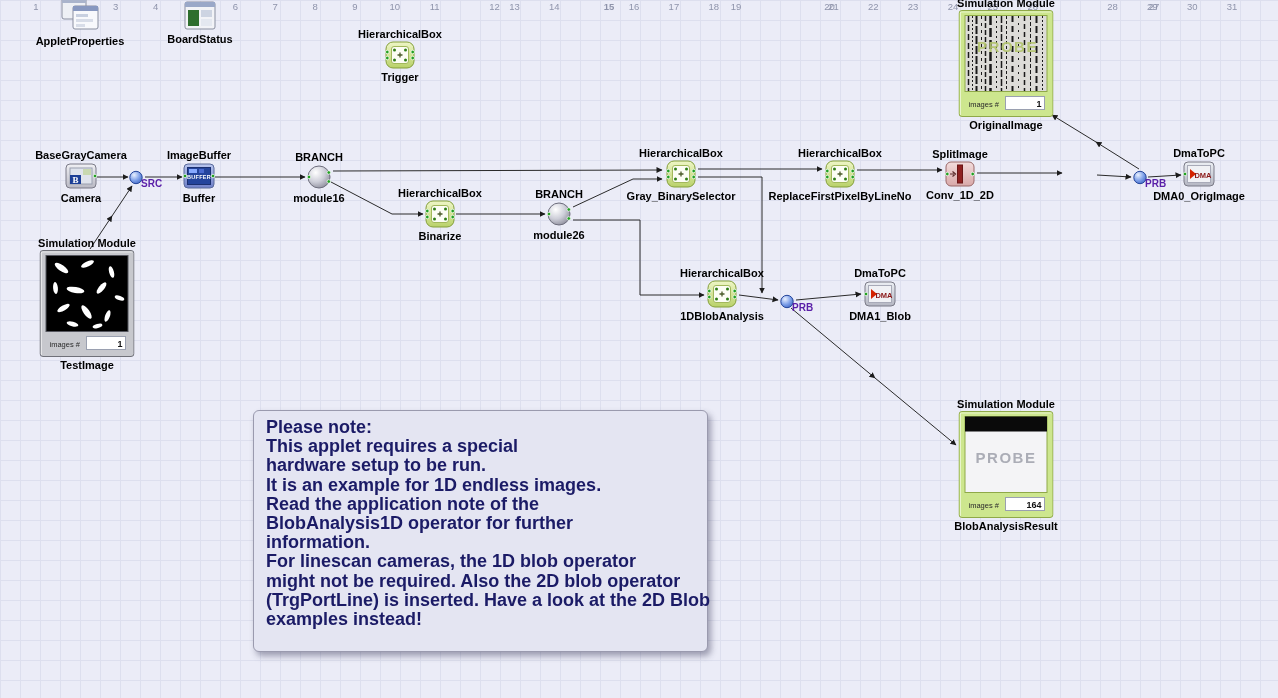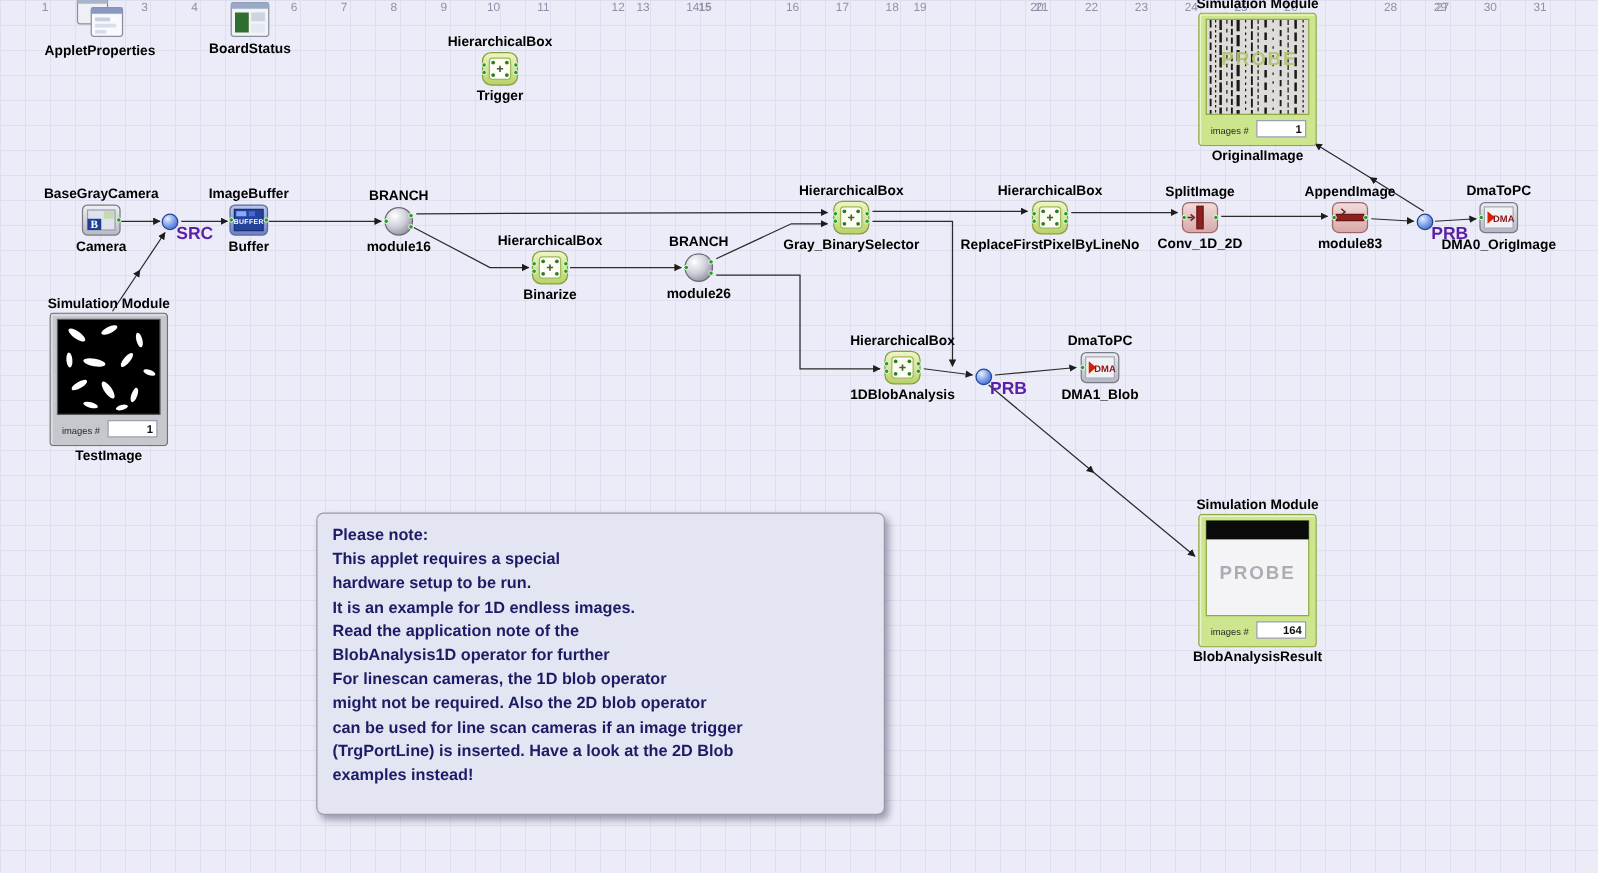--- a/index.html
+++ b/index.html
@@ -26,28 +26,28 @@
   #wires{position:absolute;left:0;top:0;}
   .wire{fill:none;stroke:var(--wire);stroke-width:1;}
   #nodes-layer{position:absolute;left:0;top:0;width:100%;height:100%;}
   .node{position:absolute;width:220px;}
   .iconwrap{position:absolute;left:50%;top:0;transform:translateX(-50%);}
   .tlabel{position:absolute;bottom:100%;left:0;width:100%;margin-bottom:1px;text-align:center;
           font-weight:bold;font-size:11px;color:#000;white-space:nowrap;}
   .nlabel{position:absolute;top:100%;left:0;width:100%;margin-top:2px;text-align:center;
           font-weight:bold;font-size:11px;color:#000;white-space:nowrap;}
   .ptag{position:absolute;left:calc(50% + 5px);top:calc(50% + 1px);
-        font-weight:bold;font-size:14px;color:var(--tag-purple);white-space:nowrap;}
+        font-weight:bold;font-size:10px;color:var(--tag-purple);white-space:nowrap;}
   #note-box{
     position:absolute;left:253px;top:410px;width:455px;height:242px;
     background:var(--note-bg);border:1px solid #9a9aae;border-radius:6px;
     box-shadow:3px 4px 6px rgba(60,60,90,0.45);
     padding-top:7px;
   }
-  .note-line{font-weight:bold;font-size:13px;line-height:19.2px;color:var(--note-text);padding:0 12px;white-space:nowrap;}
+  .note-line{font-weight:bold;font-size:18px;line-height:19.2px;color:var(--note-text);padding:0 12px;white-space:nowrap;}
   
   .ic-b{font-family:"Liberation Serif",serif;font-weight:bold;font-size:9px;fill:#fff;}
   .ic-buffer{font-family:"Liberation Sans",sans-serif;font-weight:bold;font-size:5.5px;fill:#fff;letter-spacing:0.3px;}
   .ic-dma{font-family:"Liberation Sans",sans-serif;font-weight:bold;font-size:7.5px;fill:#8a1616;}
   .ic-footer{font-family:"Liberation Sans",sans-serif;font-size:7.5px;fill:#2a2a2a;}
   .ic-count{font-family:"Liberation Sans",sans-serif;font-weight:bold;font-size:9px;fill:#111;}
   .ic-wm{font-family:"Liberation Sans",sans-serif;font-weight:bold;font-size:15px;letter-spacing:1.5px;opacity:0.9;}
 </style>
 </head>
 <body>
@@ -60,21 +60,21 @@
     <span class="rnum" style="left: 195.48px;">5</span>
     <span class="rnum" style="left: 235.35px;">6</span>
     <span class="rnum" style="left: 275.22px;">7</span>
     <span class="rnum" style="left: 315.09px;">8</span>
     <span class="rnum" style="left: 354.96px;">9</span>
     <span class="rnum" style="left: 394.83px;">10</span>
     <span class="rnum" style="left: 434.7px;">11</span>
     <span class="rnum" style="left: 474.57px; margin-left: 20px;">12</span>
     <span class="rnum" style="left: 514.44px;">13</span>
     <span class="rnum" style="left: 554.31px;">14</span>
-    <span class="rnum" style="left: 564px; font-weight: bold;">15</span>
+    <span class="rnum" style="left: 609px; font-weight: bold;">15</span>
     <span class="rnum" style="left: 634.05px;">16</span>
     <span class="rnum" style="left: 673.92px;">17</span>
     <span class="rnum" style="left: 713.79px;">18</span>
     <span class="rnum" style="left: 736px;">19</span>
     <span class="rnum" style="left: 793.53px; margin-left: 36px;">20</span>
     <span class="rnum" style="left: 833.4px;">21</span>
     <span class="rnum" style="left: 873.27px;">22</span>
     <span class="rnum" style="left: 913.14px;">23</span>
     <span class="rnum" style="left: 953.01px;">24</span>
     <span class="rnum" style="left: 992.88px;">25</span>
@@ -322,37 +322,20 @@
             </linearGradient>
           </defs>
 <rect x="1" y="1" width="28" height="24" rx="5" fill="url(#gd11)" stroke="#9a6868"></rect>
 <rect x="12.5" y="4" width="5" height="18" fill="#8e2020" stroke="#6a1515"></rect>
 <path d="M5 13h4 M7.5 10.5l3 2.5-3 2.5" stroke="#5a2a2a" stroke-width="1.2" fill="none"></path>
 <circle cx="2.3" cy="13" r="1.8" fill="#21a021" stroke="#fff" stroke-width="0.7"></circle>
           <circle cx="27.7" cy="13" r="1.8" fill="#21a021" stroke="#fff" stroke-width="0.7"></circle>
         </svg></div>
       <div class="nlabel">Conv_1D_2D</div>
     </div>
-    <div class="node" style="left: 970px; top: 161px; height: 26px;">
-      <div class="tlabel">AppendImage</div>
-      <div class="iconwrap" style="width:30px;height:26px"><svg width="30" height="26" viewBox="0 0 30 26">
-<defs>
-            <linearGradient id="gd12" x1="0" y1="0" x2="0" y2="1">
-<stop offset="0" stop-color="#f2dcdc"></stop>
-              <stop offset="1" stop-color="#d8a8a8"></stop>
-            </linearGradient>
-          </defs>
-<rect x="1" y="1" width="28" height="24" rx="5" fill="url(#gd12)" stroke="#9a6868"></rect>
-<rect x="4" y="10.5" width="22" height="5" fill="#8e2020" stroke="#6a1515"></rect>
-<path d="M8 6l3 2.5-3 2.5" stroke="#5a2a2a" stroke-width="1.2" fill="none"></path>
-<circle cx="2.3" cy="13" r="1.8" fill="#21a021" stroke="#fff" stroke-width="0.7"></circle>
-          <circle cx="27.7" cy="13" r="1.8" fill="#21a021" stroke="#fff" stroke-width="0.7"></circle>
-        </svg></div>
-      <div class="nlabel">module83</div>
-    </div>
     <div class="node" style="left: 1030px; top: 169.5px; height: 15px;">
       <div class="iconwrap" style="width:15px;height:15px"><svg width="15" height="15" viewBox="0 0 15 15">
 <defs>
             <radialGradient id="gd13" cx="0.35" cy="0.3" r="0.9">
 <stop offset="0" stop-color="#e8f0ff"></stop>
               <stop offset="0.5" stop-color="#7d9fe8"></stop>
               <stop offset="1" stop-color="#2c55b8"></stop>
             </radialGradient>
           </defs>
 <circle cx="7.5" cy="7.5" r="6.2" fill="url(#gd13)" stroke="#24459a"></circle>
@@ -502,19 +485,19 @@
   </div>
 
 <div id="note-box">
   <div id="note-lines">
       <div class="note-line">Please note:</div>
       <div class="note-line">This applet requires a special</div>
       <div class="note-line">hardware setup to be run.</div>
       <div class="note-line">It is an example for 1D endless images.</div>
       <div class="note-line">Read the application note of the</div>
       <div class="note-line">BlobAnalysis1D operator for further</div>
+      <div class="note-line">information.</div>
       <div class="note-line">For linescan cameras, the 1D blob operator</div>
       <div class="note-line">might not be required. Also the 2D blob operator</div>
-      <div class="note-line">can be used for line scan cameras if an image trigger</div>
       <div class="note-line">(TrgPortLine) is inserted. Have a look at the 2D Blob</div>
       <div class="note-line">examples instead!</div>
     </div>
 </div>
 
 </body></html>

